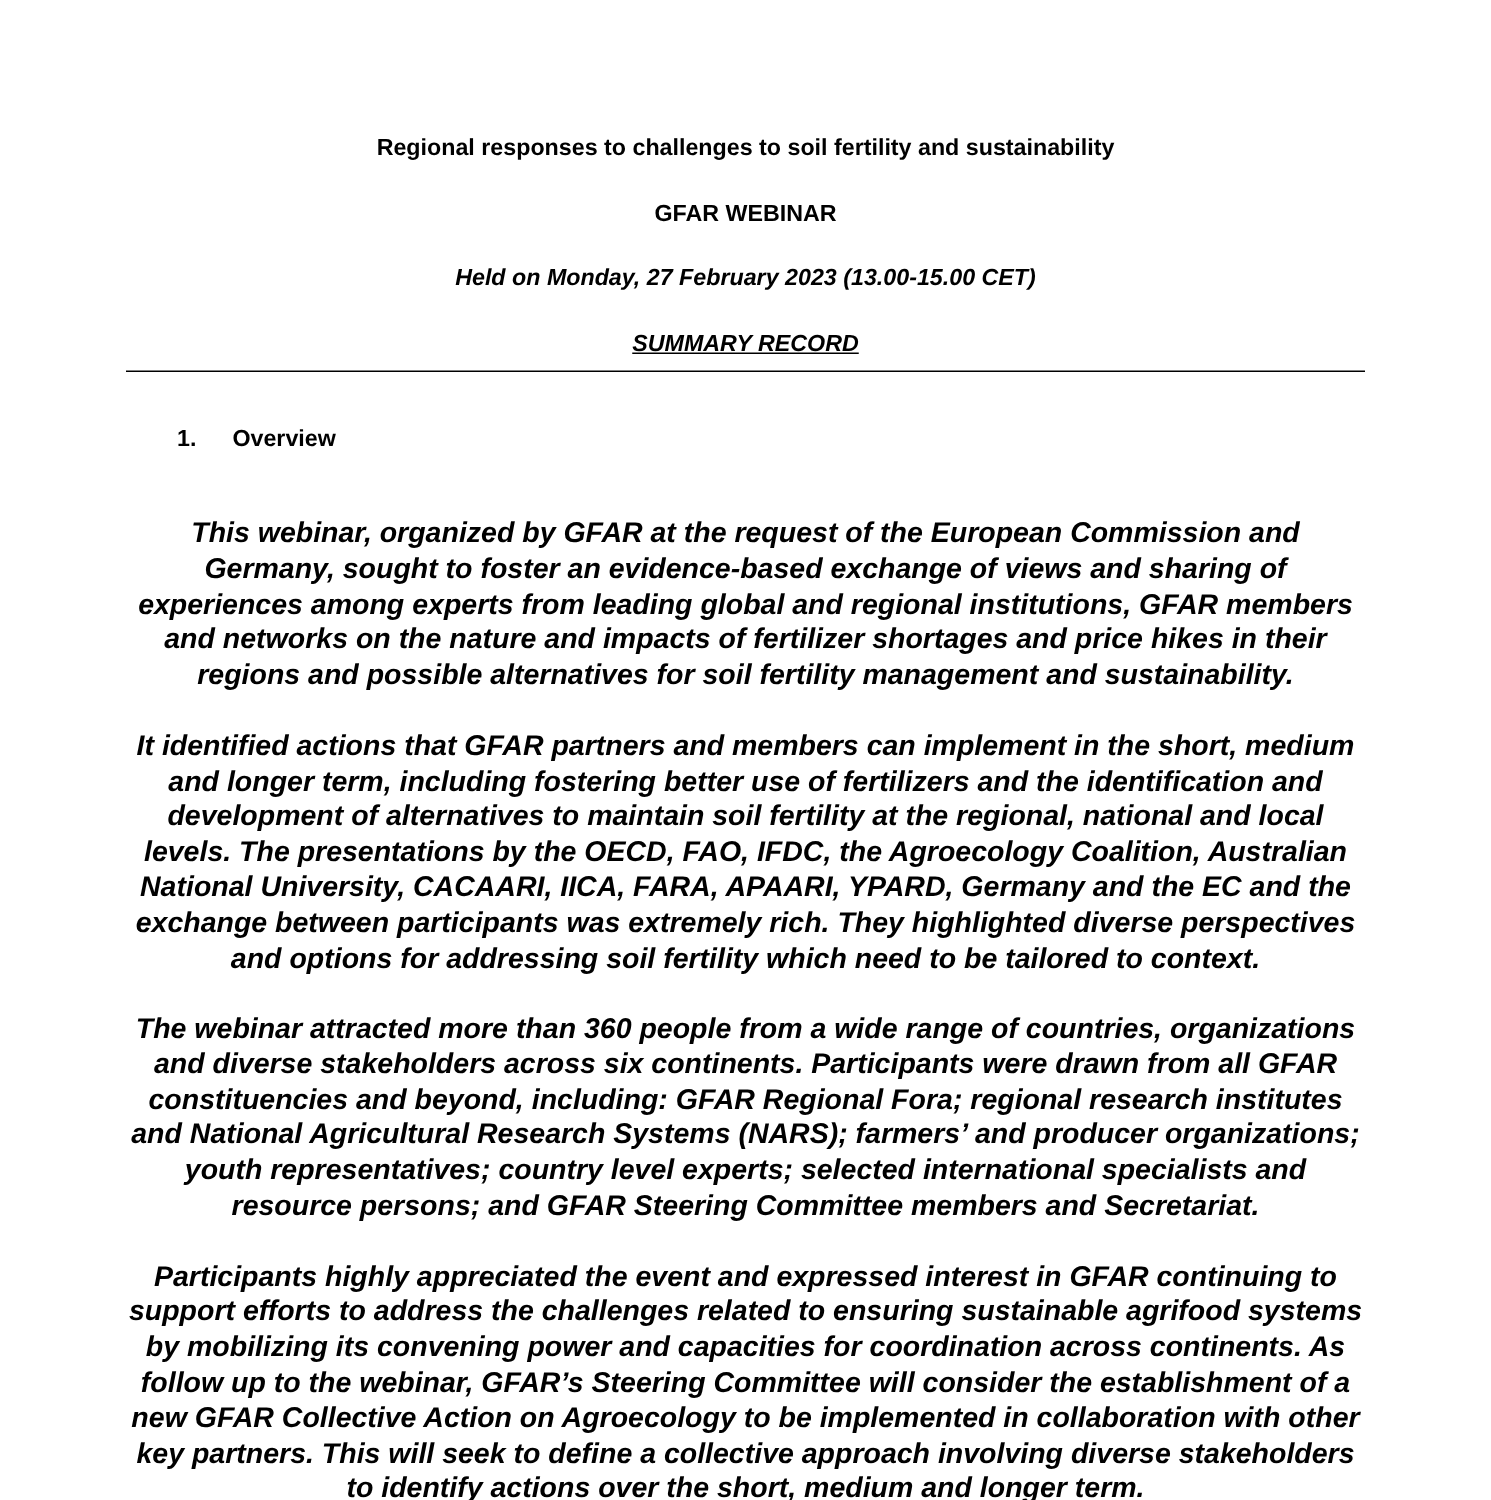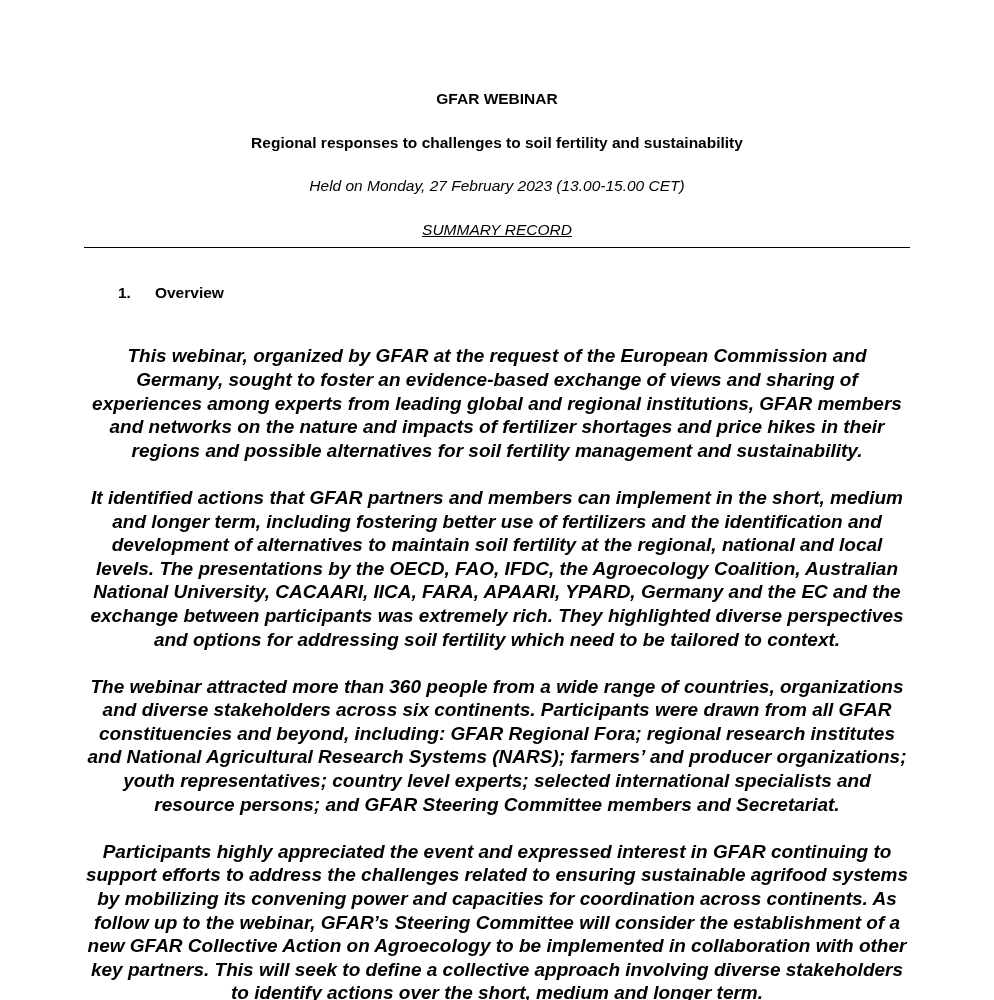--- a/index.html
+++ b/index.html
@@ -23,21 +23,21 @@
   .title-block {
     text-align: center;
   }
   .title-line {
     font-size: 15.5px;
     margin: 0 0 25px 0;
     line-height: 1.2;
   }
   .t-bold { font-weight: bold; }
   .t-italic { font-style: italic; }
-  .t-bold-italic { font-weight: normal; font-style: italic; }
+  .t-bold-italic { font-weight: bold; font-style: italic; }
   .t-underline { text-decoration: underline; }
   .summary-line {
     margin-bottom: 0;
     margin-top: 12px;
   }
   .rule {
     border: none;
     border-bottom: 1.8px solid #000000;
     margin: 8px 0 0 0;
     height: 0;
@@ -60,22 +60,22 @@
   .body-text p {
     margin: 0 0 23.6px 0;
   }
 </style>
 </head>
 <body>
 
 <div class="page">
 
   <div class="title-block">
+    <p class="title-line t-bold">Regional responses to challenges to soil fertility and sustainability</p>
     <p class="title-line t-bold">GFAR WEBINAR</p>
-    <p class="title-line t-bold">Regional responses to challenges to soil fertility and sustainability</p>
     <p class="title-line t-bold-italic">Held on Monday, 27 February 2023 (13.00-15.00 CET)</p>
     <p class="title-line t-bold-italic t-underline summary-line">SUMMARY RECORD</p>
     <div class="rule"></div>
   </div>
 
   <div class="section-heading">
     <span>1.</span>
     <span>Overview</span>
   </div>
 

